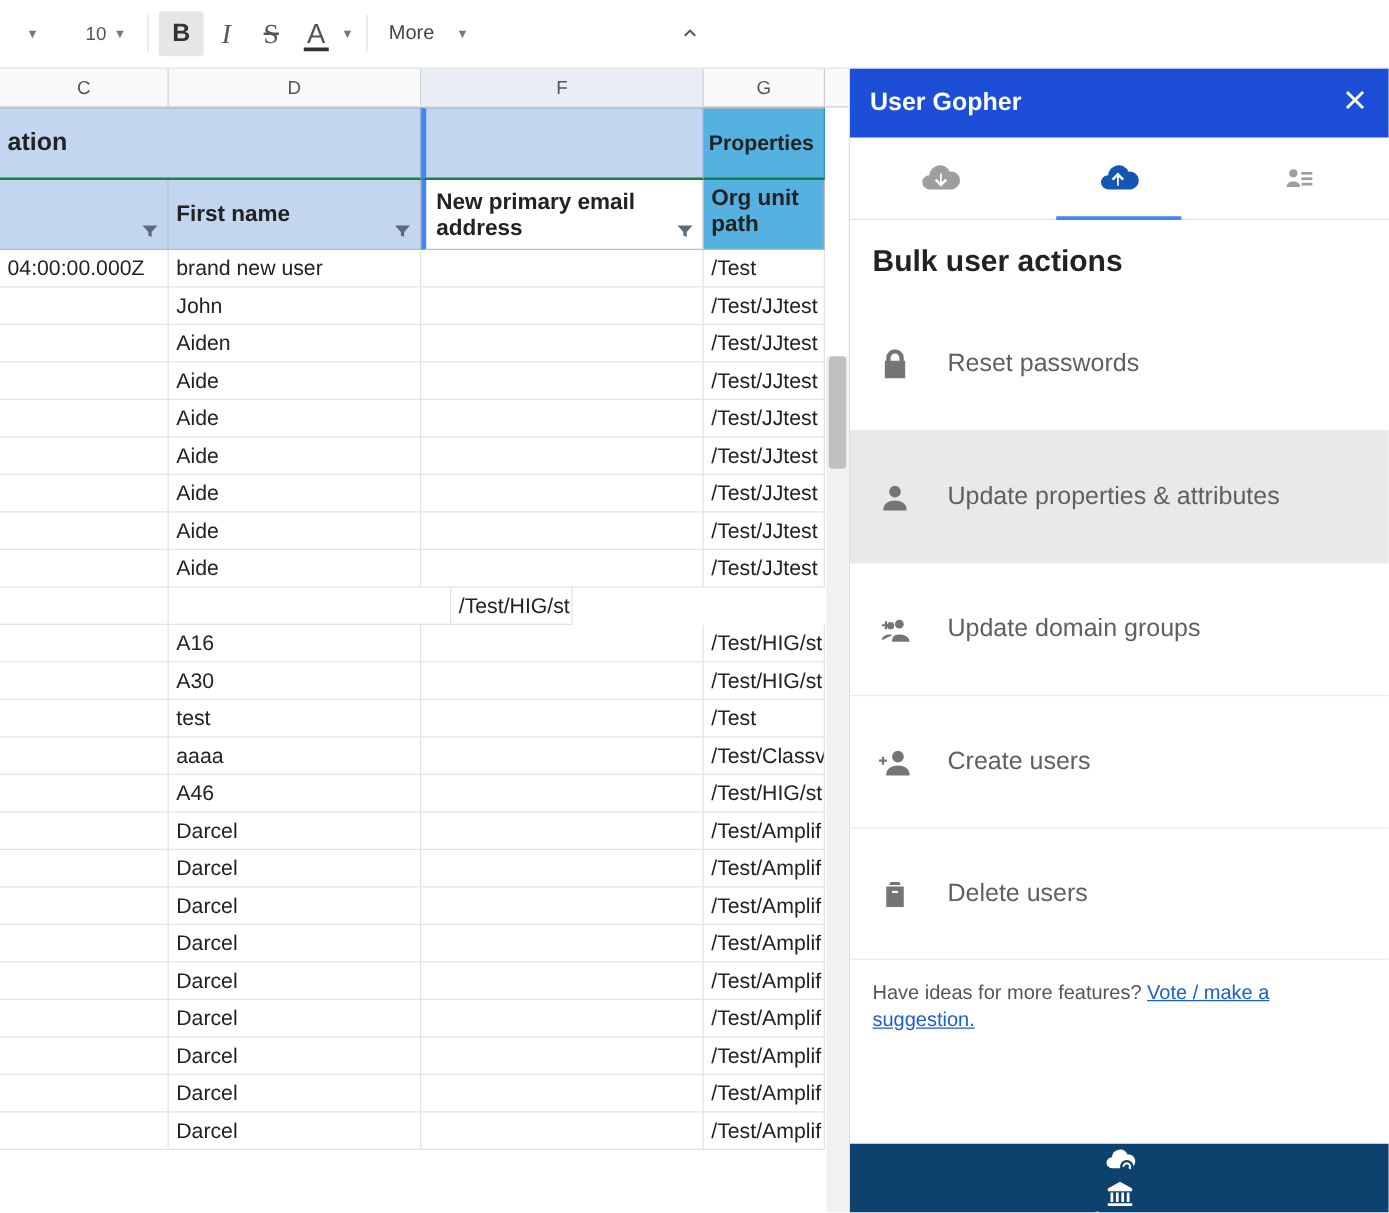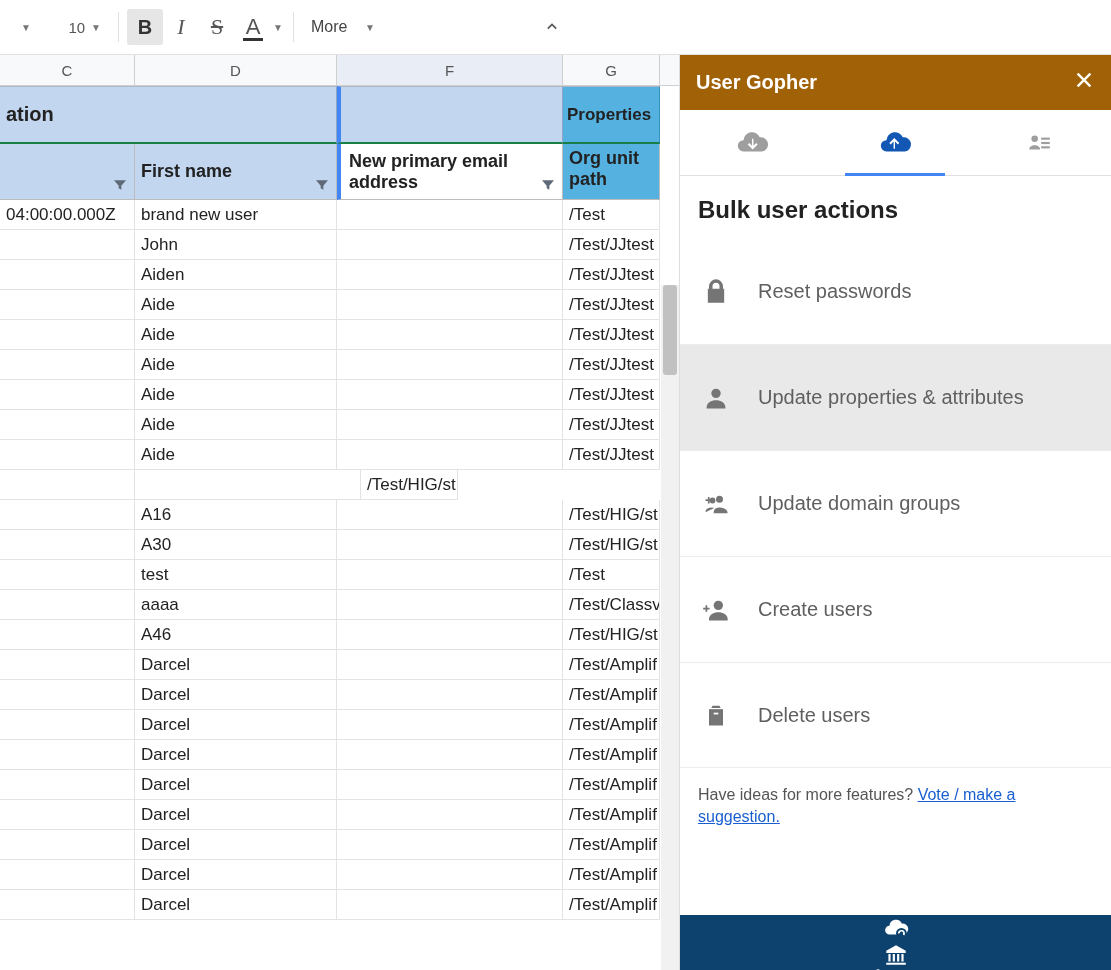--- a/index.html
+++ b/index.html
@@ -57,21 +57,21 @@
   .dC { width:135px; }
   .dD { width:202px; }
   .dF { width:226px; }
   .dG { width:97px; }
 
   
   .vscroll { position:absolute; right:0; top:230px; width:18px; height:720px; background:#f1f1f1; }
   .vthumb { position:absolute; left:2px; top:0; width:14px; height:90px; background:#c1c1c1; border-radius:3px; }
 
   
-  .phdr { height:55px; background:#a16207; color:#fff; display:flex; align-items:center; justify-content:space-between; padding:0 16px; font-size:20px; font-weight:bold; }
+  .phdr { height:55px; background:#1d4ed8; color:#fff; display:flex; align-items:center; justify-content:space-between; padding:0 16px; font-size:20px; font-weight:bold; }
   .pclose { font-size:22px; cursor:pointer; font-weight:normal; }
   .ptabs { height:66px; display:flex; align-items:center; justify-content:space-around; border-bottom:1px solid #e0e0e0; }
   .ptab { width:120px; height:66px; display:flex; align-items:center; justify-content:center; cursor:pointer; position:relative; }
   .ptab.active::after { content:""; position:absolute; bottom:0; left:10px; right:10px; height:3px; background:#4285f4; }
   .ptitle { padding: 20px 18px 14px; font-size:24px; font-weight:bold; color:#222; }
   .plist { }
   .pitem { height:106px; display:flex; align-items:center; gap:28px; padding:0 22px; font-size:20px; color:#5f5f5f; cursor:pointer; border-top:1px solid #ececec; }
   .pitem:first-child { border-top:none; }
   .pitem.sel { background:#e9e9e9; }
   .picon { width:28px; height:28px; flex-shrink:0; display:flex; align-items:center; justify-content:center; }

